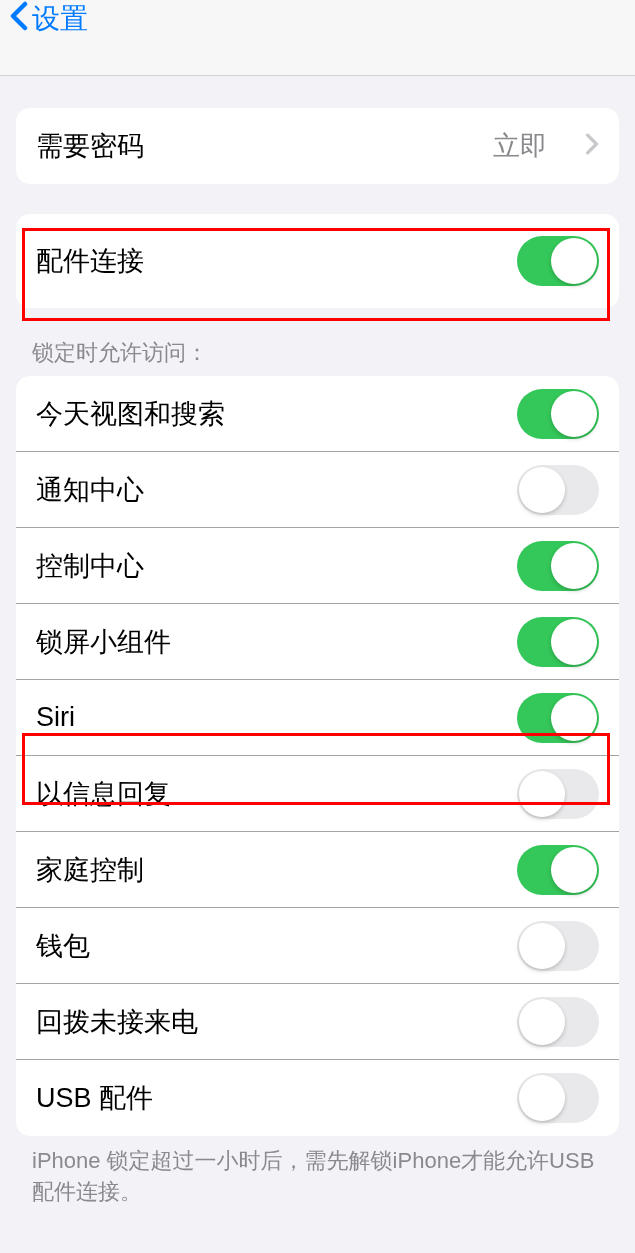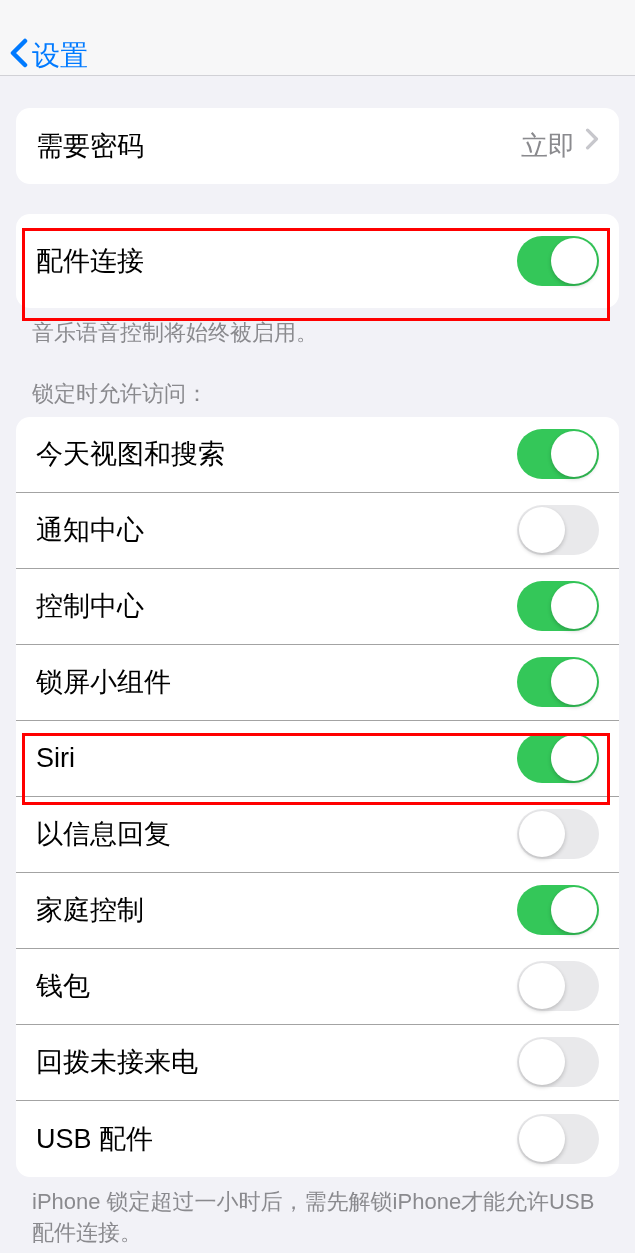--- a/index.html
+++ b/index.html
@@ -13,21 +13,21 @@
       height: 1253px;
       background: #f2f2f7;
       font-family: -apple-system, "SF Pro Text", "Helvetica Neue", Arial, sans-serif;
       overflow: hidden;
     }
     .header {
       height: 76px;
       background: #f7f7f8;
       border-bottom: 1px solid #d1d1d6;
       display: flex;
-      align-items: flex-end;
+      align-items: flex-start;
       position: relative;
     }
     .back-button {
       display: flex;
       align-items: center;
       padding-left: 10px;
       color: #007aff;
       font-size: 28px;
       font-weight: 400;
     }
@@ -72,20 +72,22 @@
       color: #000;
       font-weight: 400;
     }
     .row-value {
       font-size: 27px;
       color: #8a8a8e;
       margin-right: 10px;
     }
     .row-right {
       display: flex;
+      align-items: center;
+      gap: 28px;
     }
     .chevron-right {
       color: #c7c7cc;
     }
     .toggle {
       width: 82px;
       height: 50px;
       border-radius: 25px;
       position: relative;
       flex-shrink: 0;
@@ -160,21 +162,20 @@
   </div>
 
   <div class="group">
     <div class="row" style="min-height:94px">
       <span class="row-label">配件连接</span>
       <div class="toggle on">
         <div class="toggle-knob"></div>
       </div>
     </div>
   </div>
-  <div class="footer-text">音乐语音控制将始终被启用。</div>
 
   <div class="section-header">锁定时允许访问：</div>
 
   <div class="group" style="margin-top:0" id="lock-group">
       <div class="row">
         <span class="row-label">今天视图和搜索</span>
         <div class="toggle on">
           <div class="toggle-knob"></div>
         </div>
       </div>

